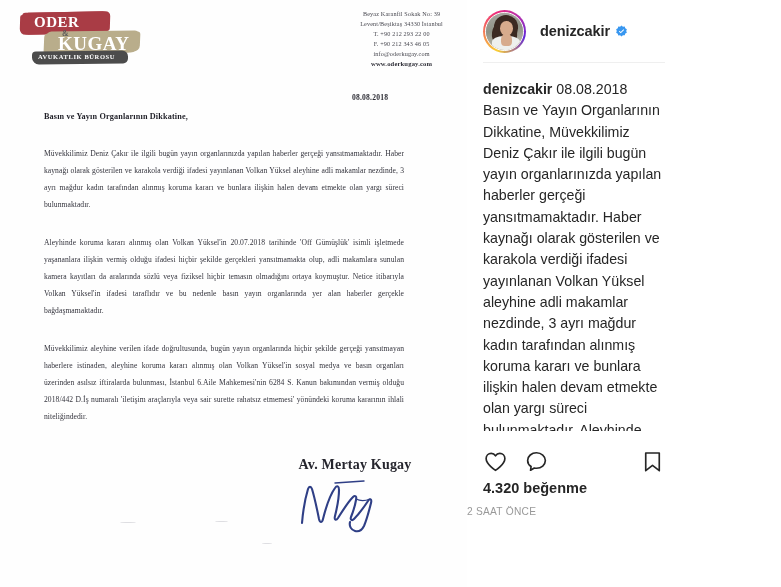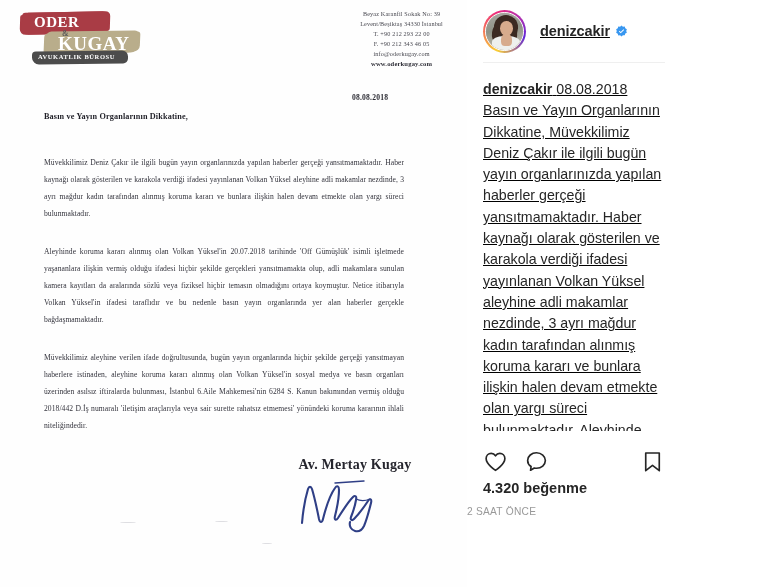--- a/index.html
+++ b/index.html
@@ -14,21 +14,20 @@
     font-family: "Liberation Sans", sans-serif;
     -webkit-font-smoothing: antialiased;
   }
   .screen {
     position: relative;
     width: 681px;
     height: 587px;
     background: #ffffff;
     display: flex;
     overflow: hidden;
-    text-decoration: underline;
   }
 
   
   .doc-pane {
     position: relative;
     width: 467px;
     height: 587px;
     background: #ffffff;
     flex: 0 0 467px;
     overflow: hidden;
@@ -128,21 +127,21 @@
     left: 44px;
     top: 112px;
     width: 378px;
   }
   .doc-heading {
     font-family: "Liberation Serif", serif;
     font-size: 8.2px;
     font-weight: bold;
     color: #1f1f27;
     letter-spacing: 0.15px;
-    margin-bottom: 33px;
+    margin-bottom: 24px;
   }
   .doc-p {
     font-family: "Liberation Serif", serif;
     font-size: 7.6px;
     line-height: 2.24;
     color: #33333c;
     text-align: justify;
     margin: 0 18px 21px 0;
     letter-spacing: 0.05px;
   }

